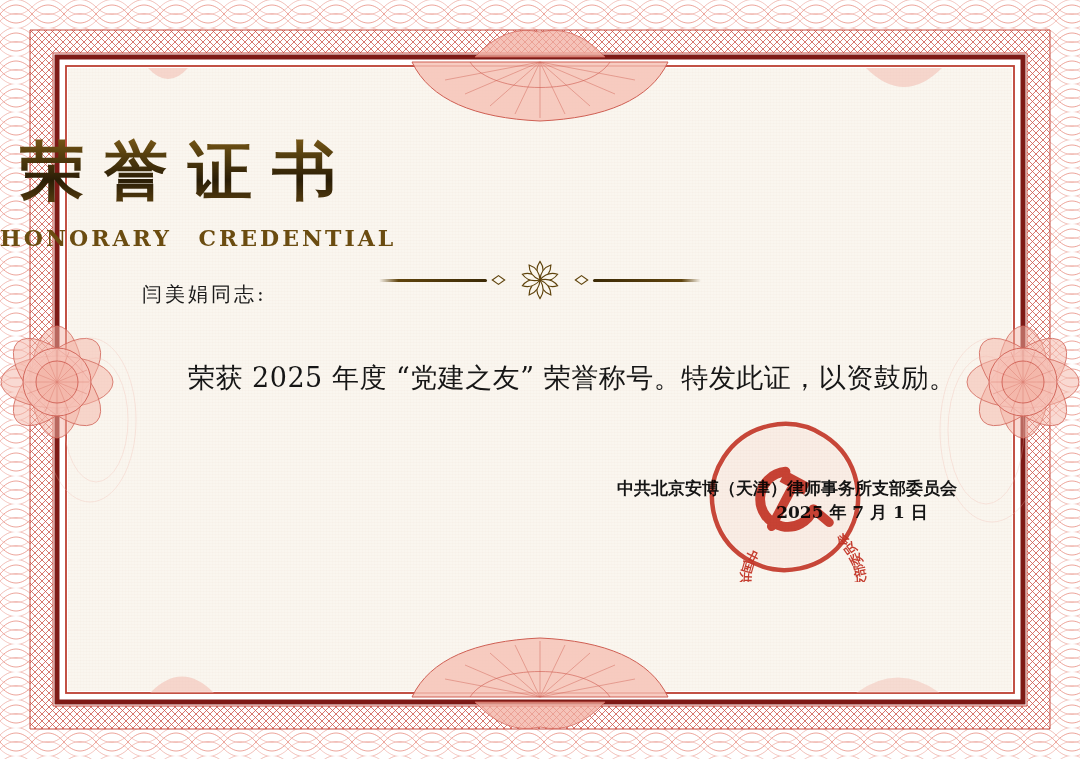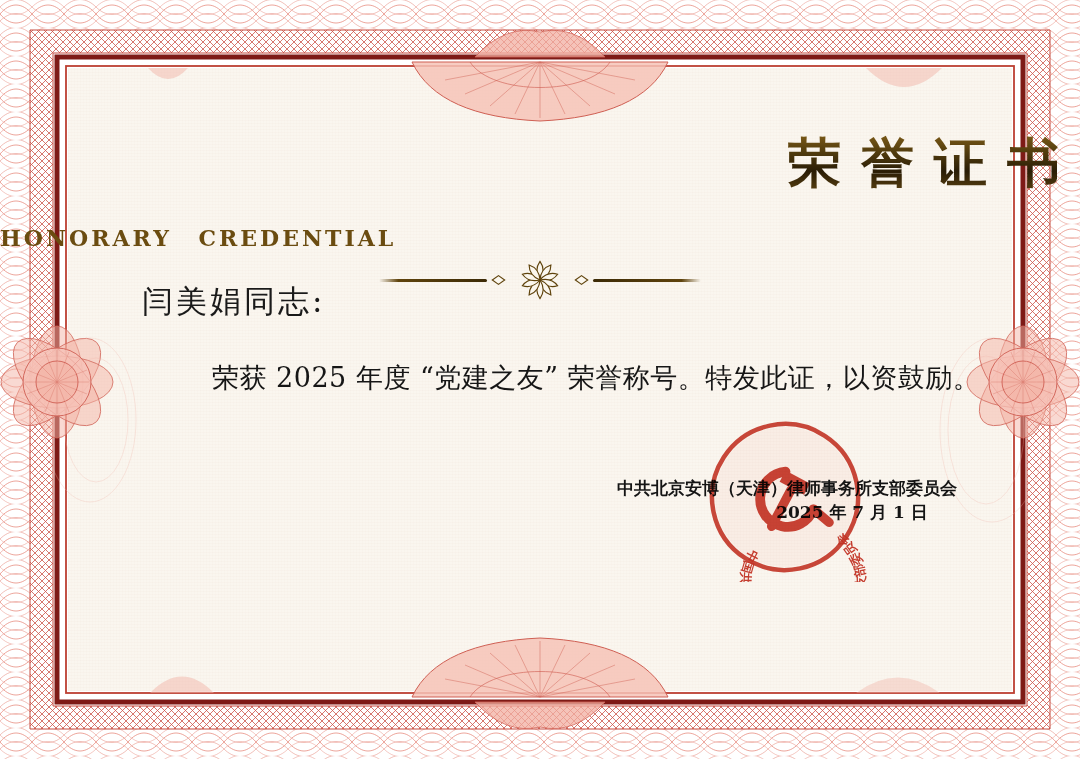--- a/index.html
+++ b/index.html
@@ -13,22 +13,22 @@
   .paper{
     position:absolute;left:68px;top:68px;right:68px;bottom:68px;
     background:#faf6ef;
     background-image:
       repeating-linear-gradient(0deg, rgba(224,200,184,0.07) 0 1px, rgba(0,0,0,0) 1px 3px),
       repeating-linear-gradient(90deg, rgba(224,200,184,0.05) 0 1px, rgba(0,0,0,0) 1px 3px);
   }
   svg.deco{position:absolute;left:0;top:0;width:1080px;height:759px;}
   .title{
     position:absolute;left:0;top:128px;width:100%;
-    text-align:right;
-    font-size:53px;font-weight:bold;
+    text-align:left;
+    font-size:64px;font-weight:bold;
     letter-spacing:20px;text-indent:20px;
     background:linear-gradient(180deg,#8a651c 0%,#57400f 30%,#2a1d06 60%,#6b4d14 100%);
     -webkit-background-clip:text;background-clip:text;
     color:#3a2a0a;font-family:Liberation Serif, serif;-webkit-text-fill-color:transparent;
   }
   .subtitle{
     position:absolute;left:0;top:225px;width:100%;
     text-align:left;
     font-size:22px;font-weight:bold;
     letter-spacing:3px;word-spacing:16px;
@@ -38,28 +38,28 @@
     position:absolute;left:50%;top:258px;transform:translateX(-50%);
     width:322px;height:44px;
     display:flex;align-items:center;
   }
   .rule{flex:1;height:3px;border-radius:2px;}
   .rule.left{background:linear-gradient(90deg, rgba(95,67,12,0) 0%, #5f430c 18%, #3c2a06 100%);}
   .rule.right{background:linear-gradient(270deg, rgba(95,67,12,0) 0%, #5f430c 18%, #3c2a06 100%);}
   .lotus{width:106px;height:44px;flex:0 0 auto;}
   .recipient{
     position:absolute;left:142px;top:281px;
-    font-size:31px;letter-spacing:3px;color:#1a1a1a;font-weight:500;
+    font-size:20px;letter-spacing:3px;color:#1a1a1a;font-weight:500;
     white-space:nowrap;
     text-align:center;
   }
   .body-text{
     position:absolute;left:188px;top:360px;
     font-size:27px;color:#161616;font-weight:500;
-    white-space:nowrap;letter-spacing:0.5px;margin-left:24px;
+    white-space:nowrap;letter-spacing:0.5px;
   }
   .issuer{
     position:absolute;left:612px;top:477px;width:350px;
     text-align:center;
     font-size:17px;font-weight:bold;color:#141414;
     white-space:nowrap;
   }
   .issue-date{
     position:absolute;left:762px;top:501px;width:180px;
     text-align:center;

